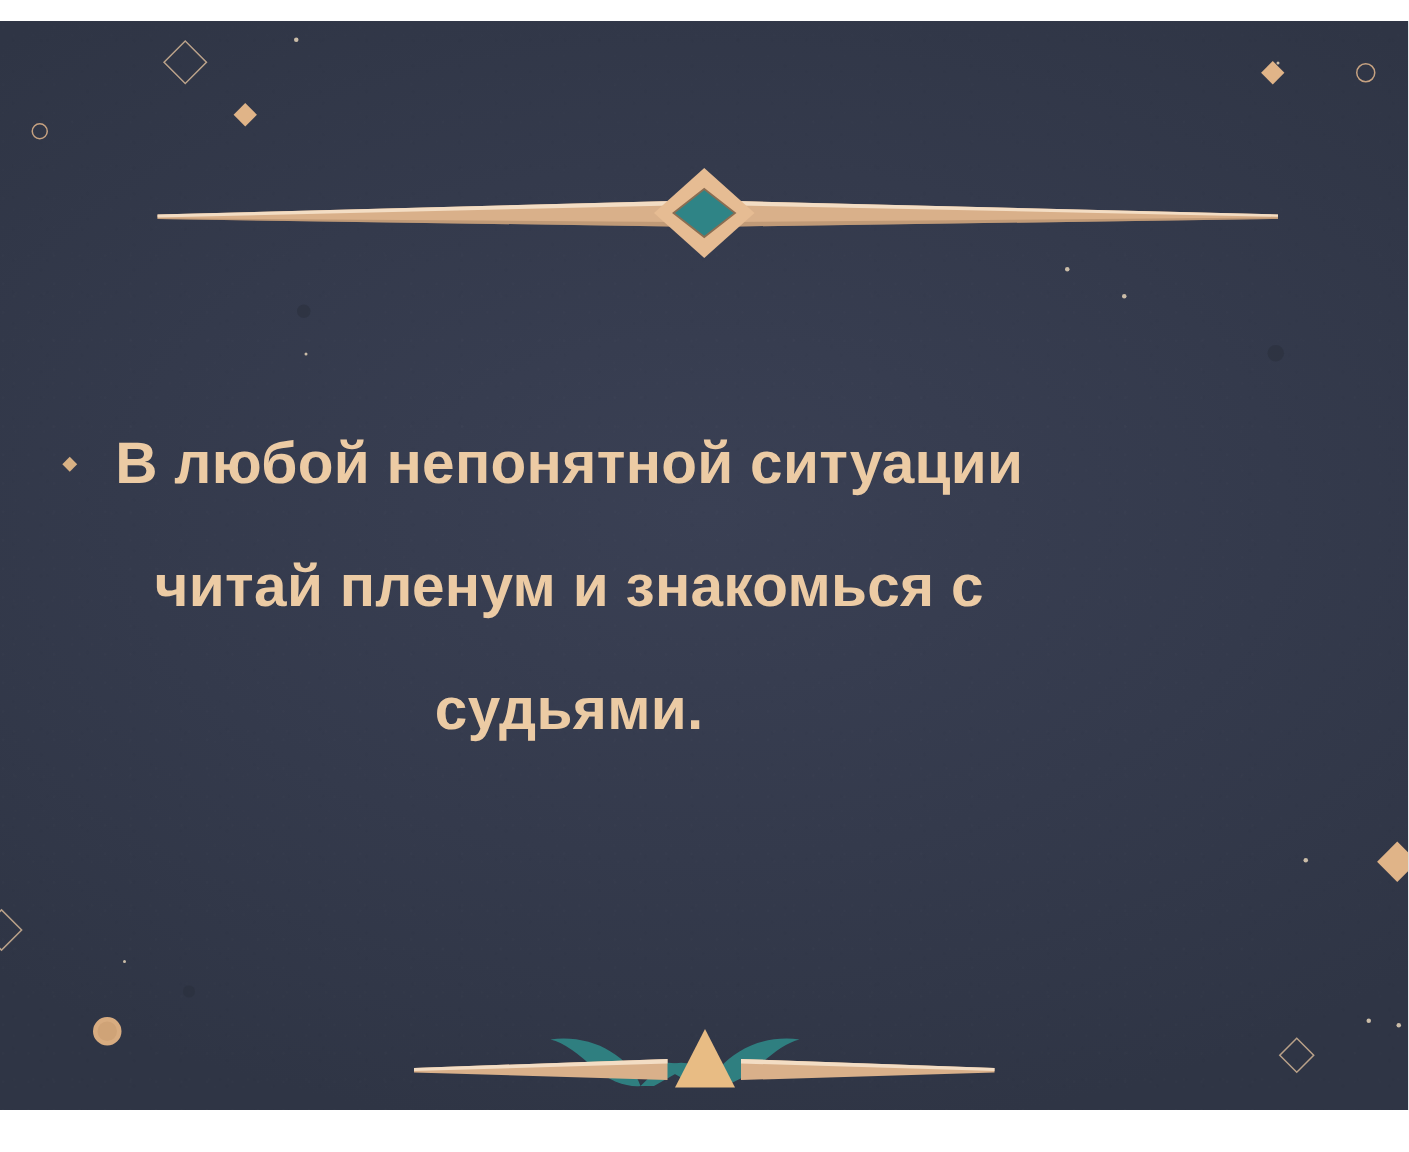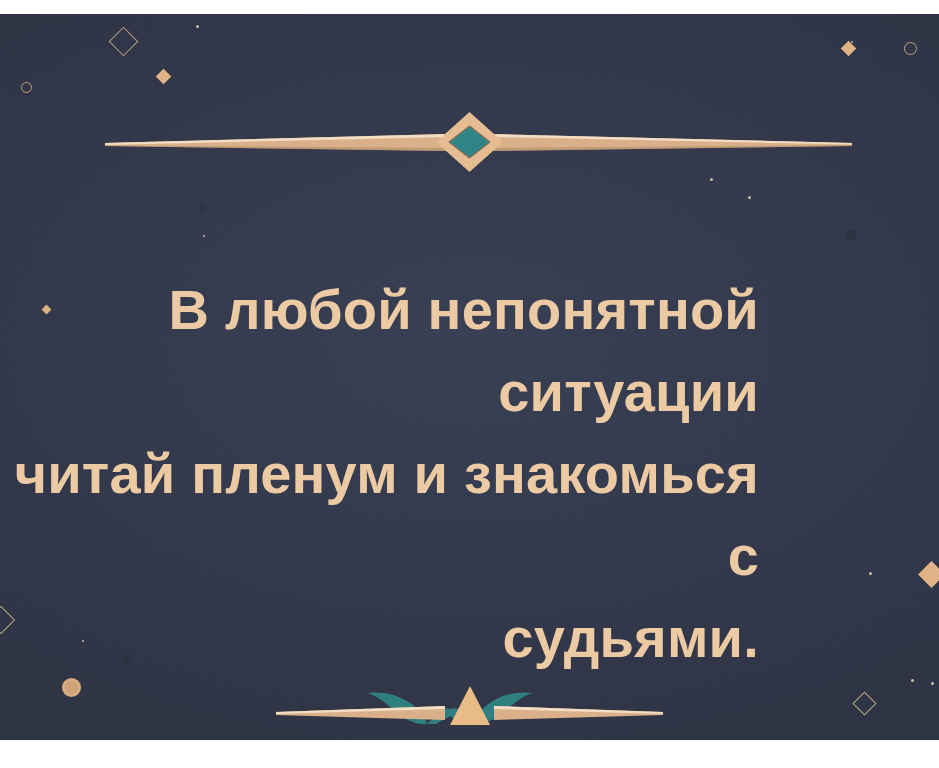--- a/index.html
+++ b/index.html
@@ -57,23 +57,23 @@
   }
   #strip-top { top: 0; height: 14px; }
   #strip-bottom { top: 740px; height: 28px; }
 
   
   #quote {
     position: absolute;
     left: 0;
     top: 255px;
     width: 759px;
-    text-align: right;
+    text-align: center;
     color: #eccba4;
-    font-size: 56px;
+    font-size: 39px;
     font-weight: bold;
     line-height: 82px;
     letter-spacing: .2px;
     white-space: pre-line;
     -webkit-font-smoothing: antialiased;
   }
 
   
   #quote-bullet {
     position: absolute;

